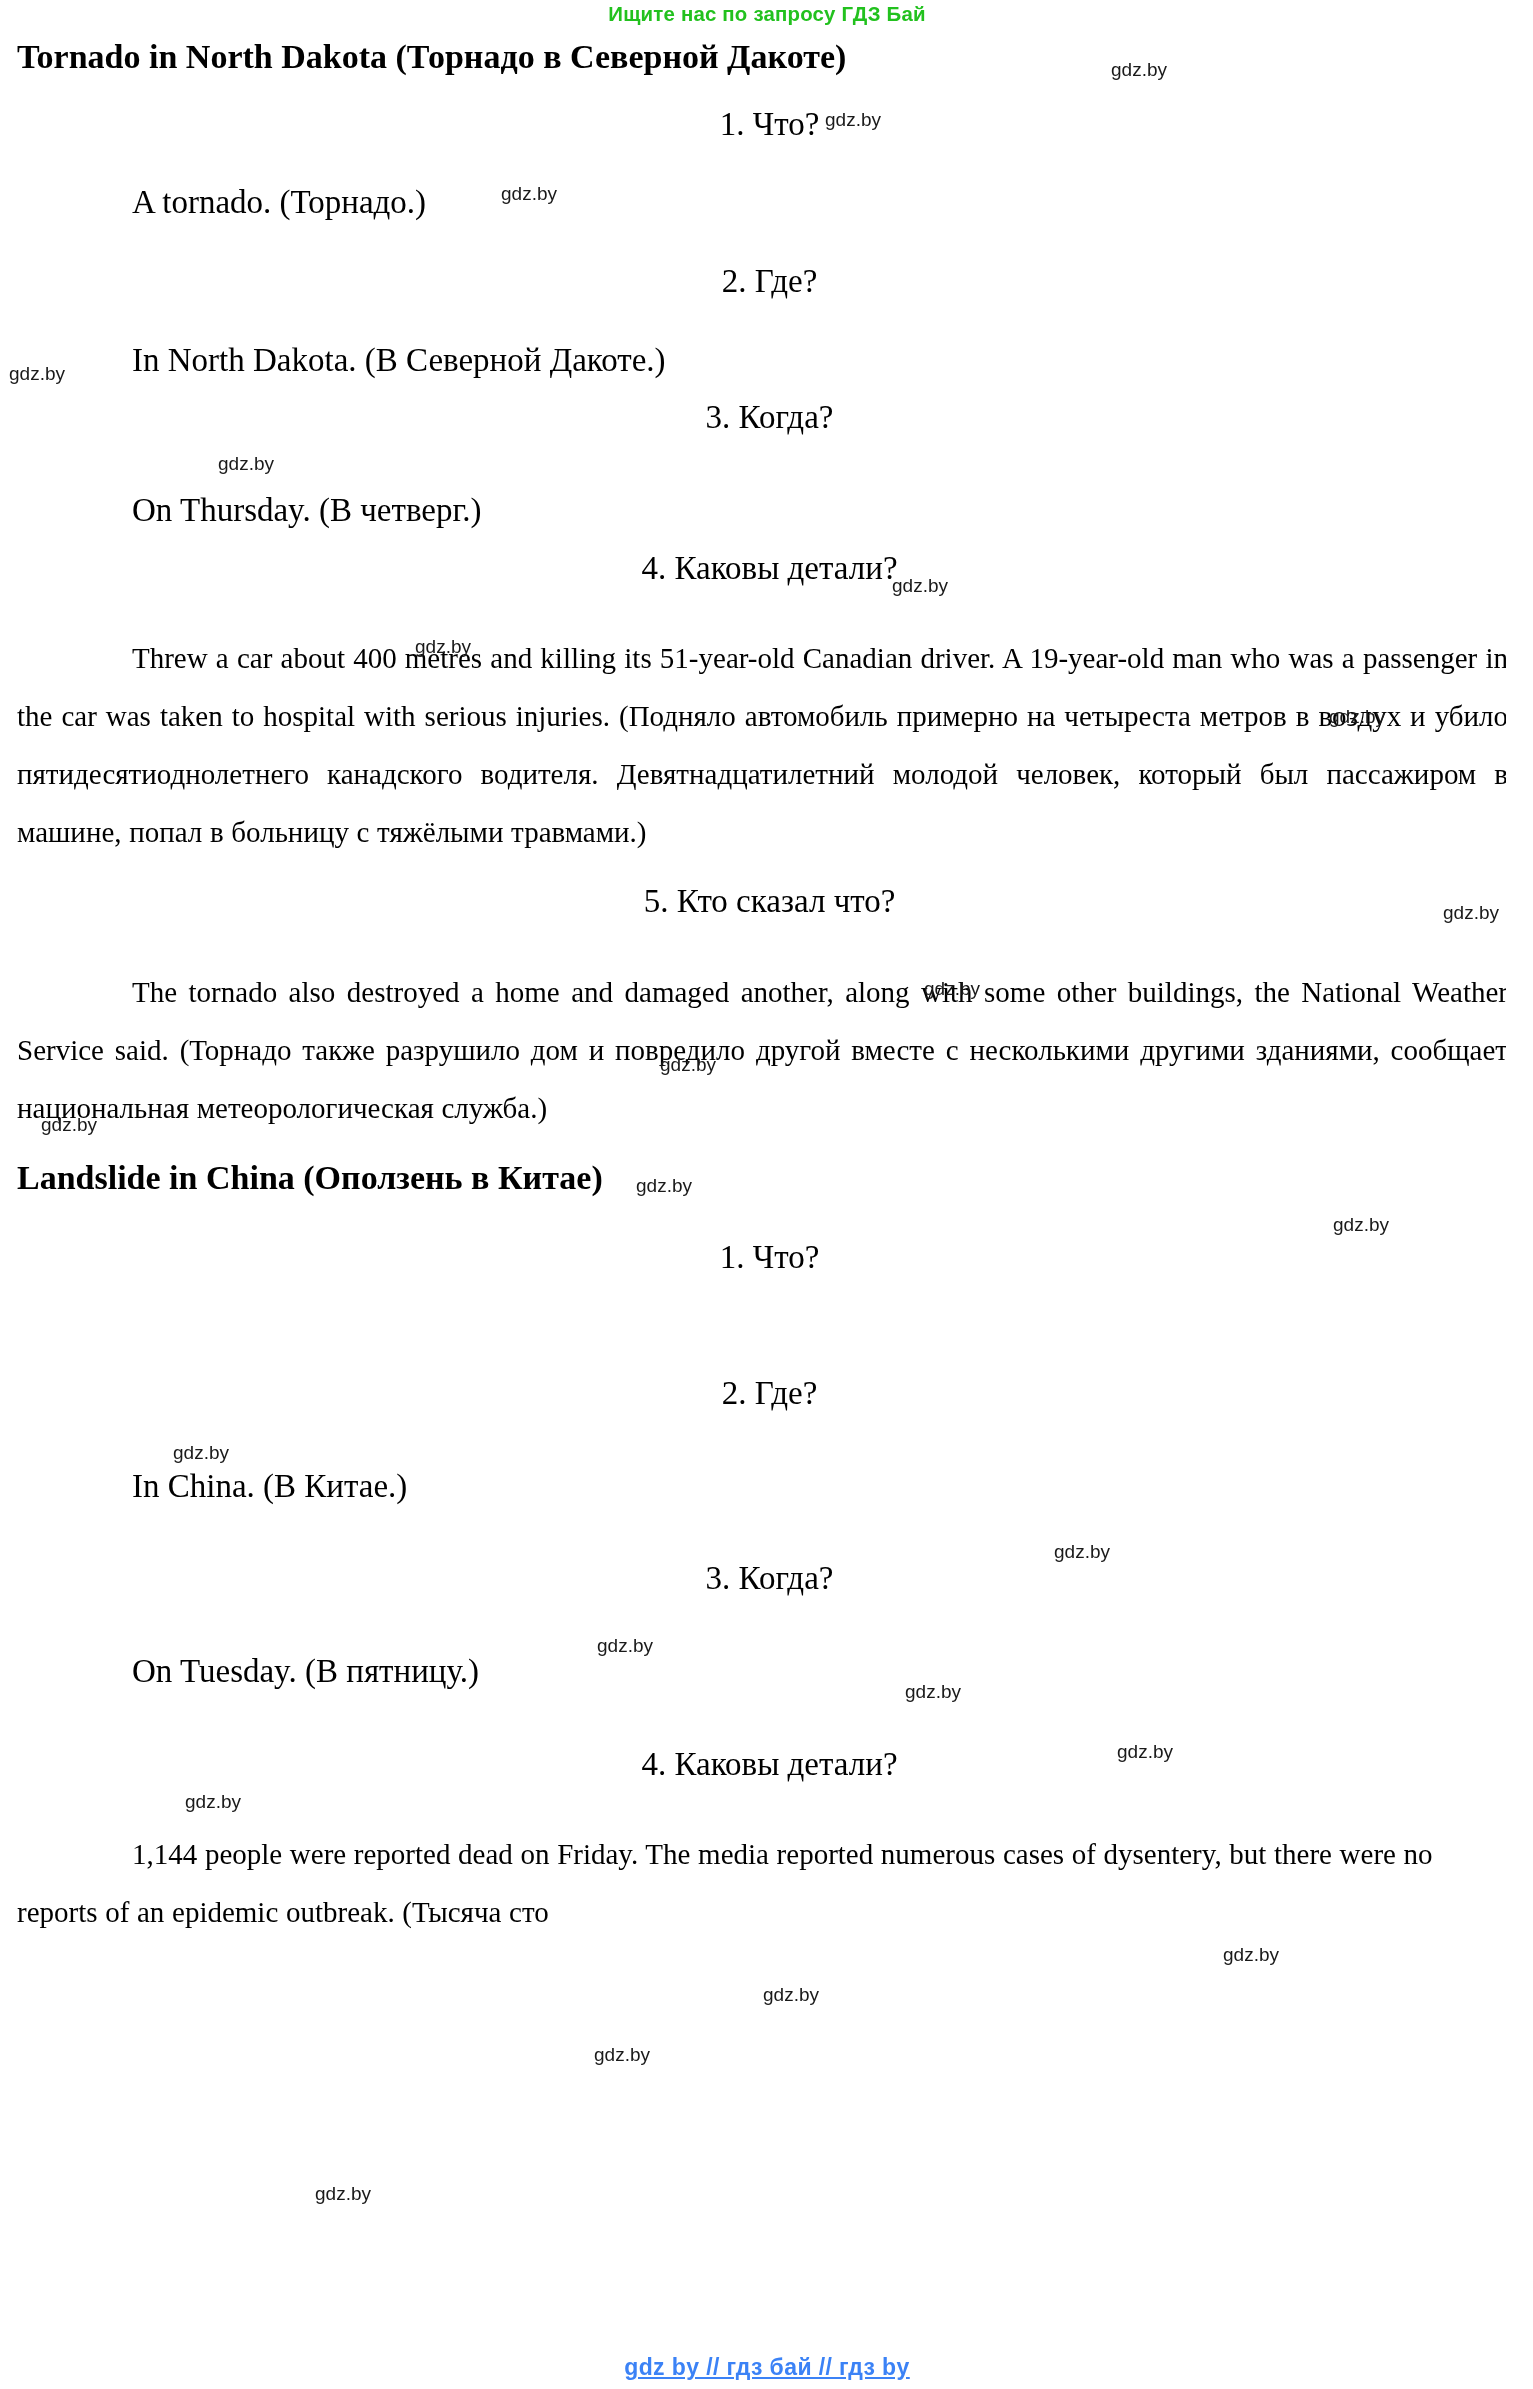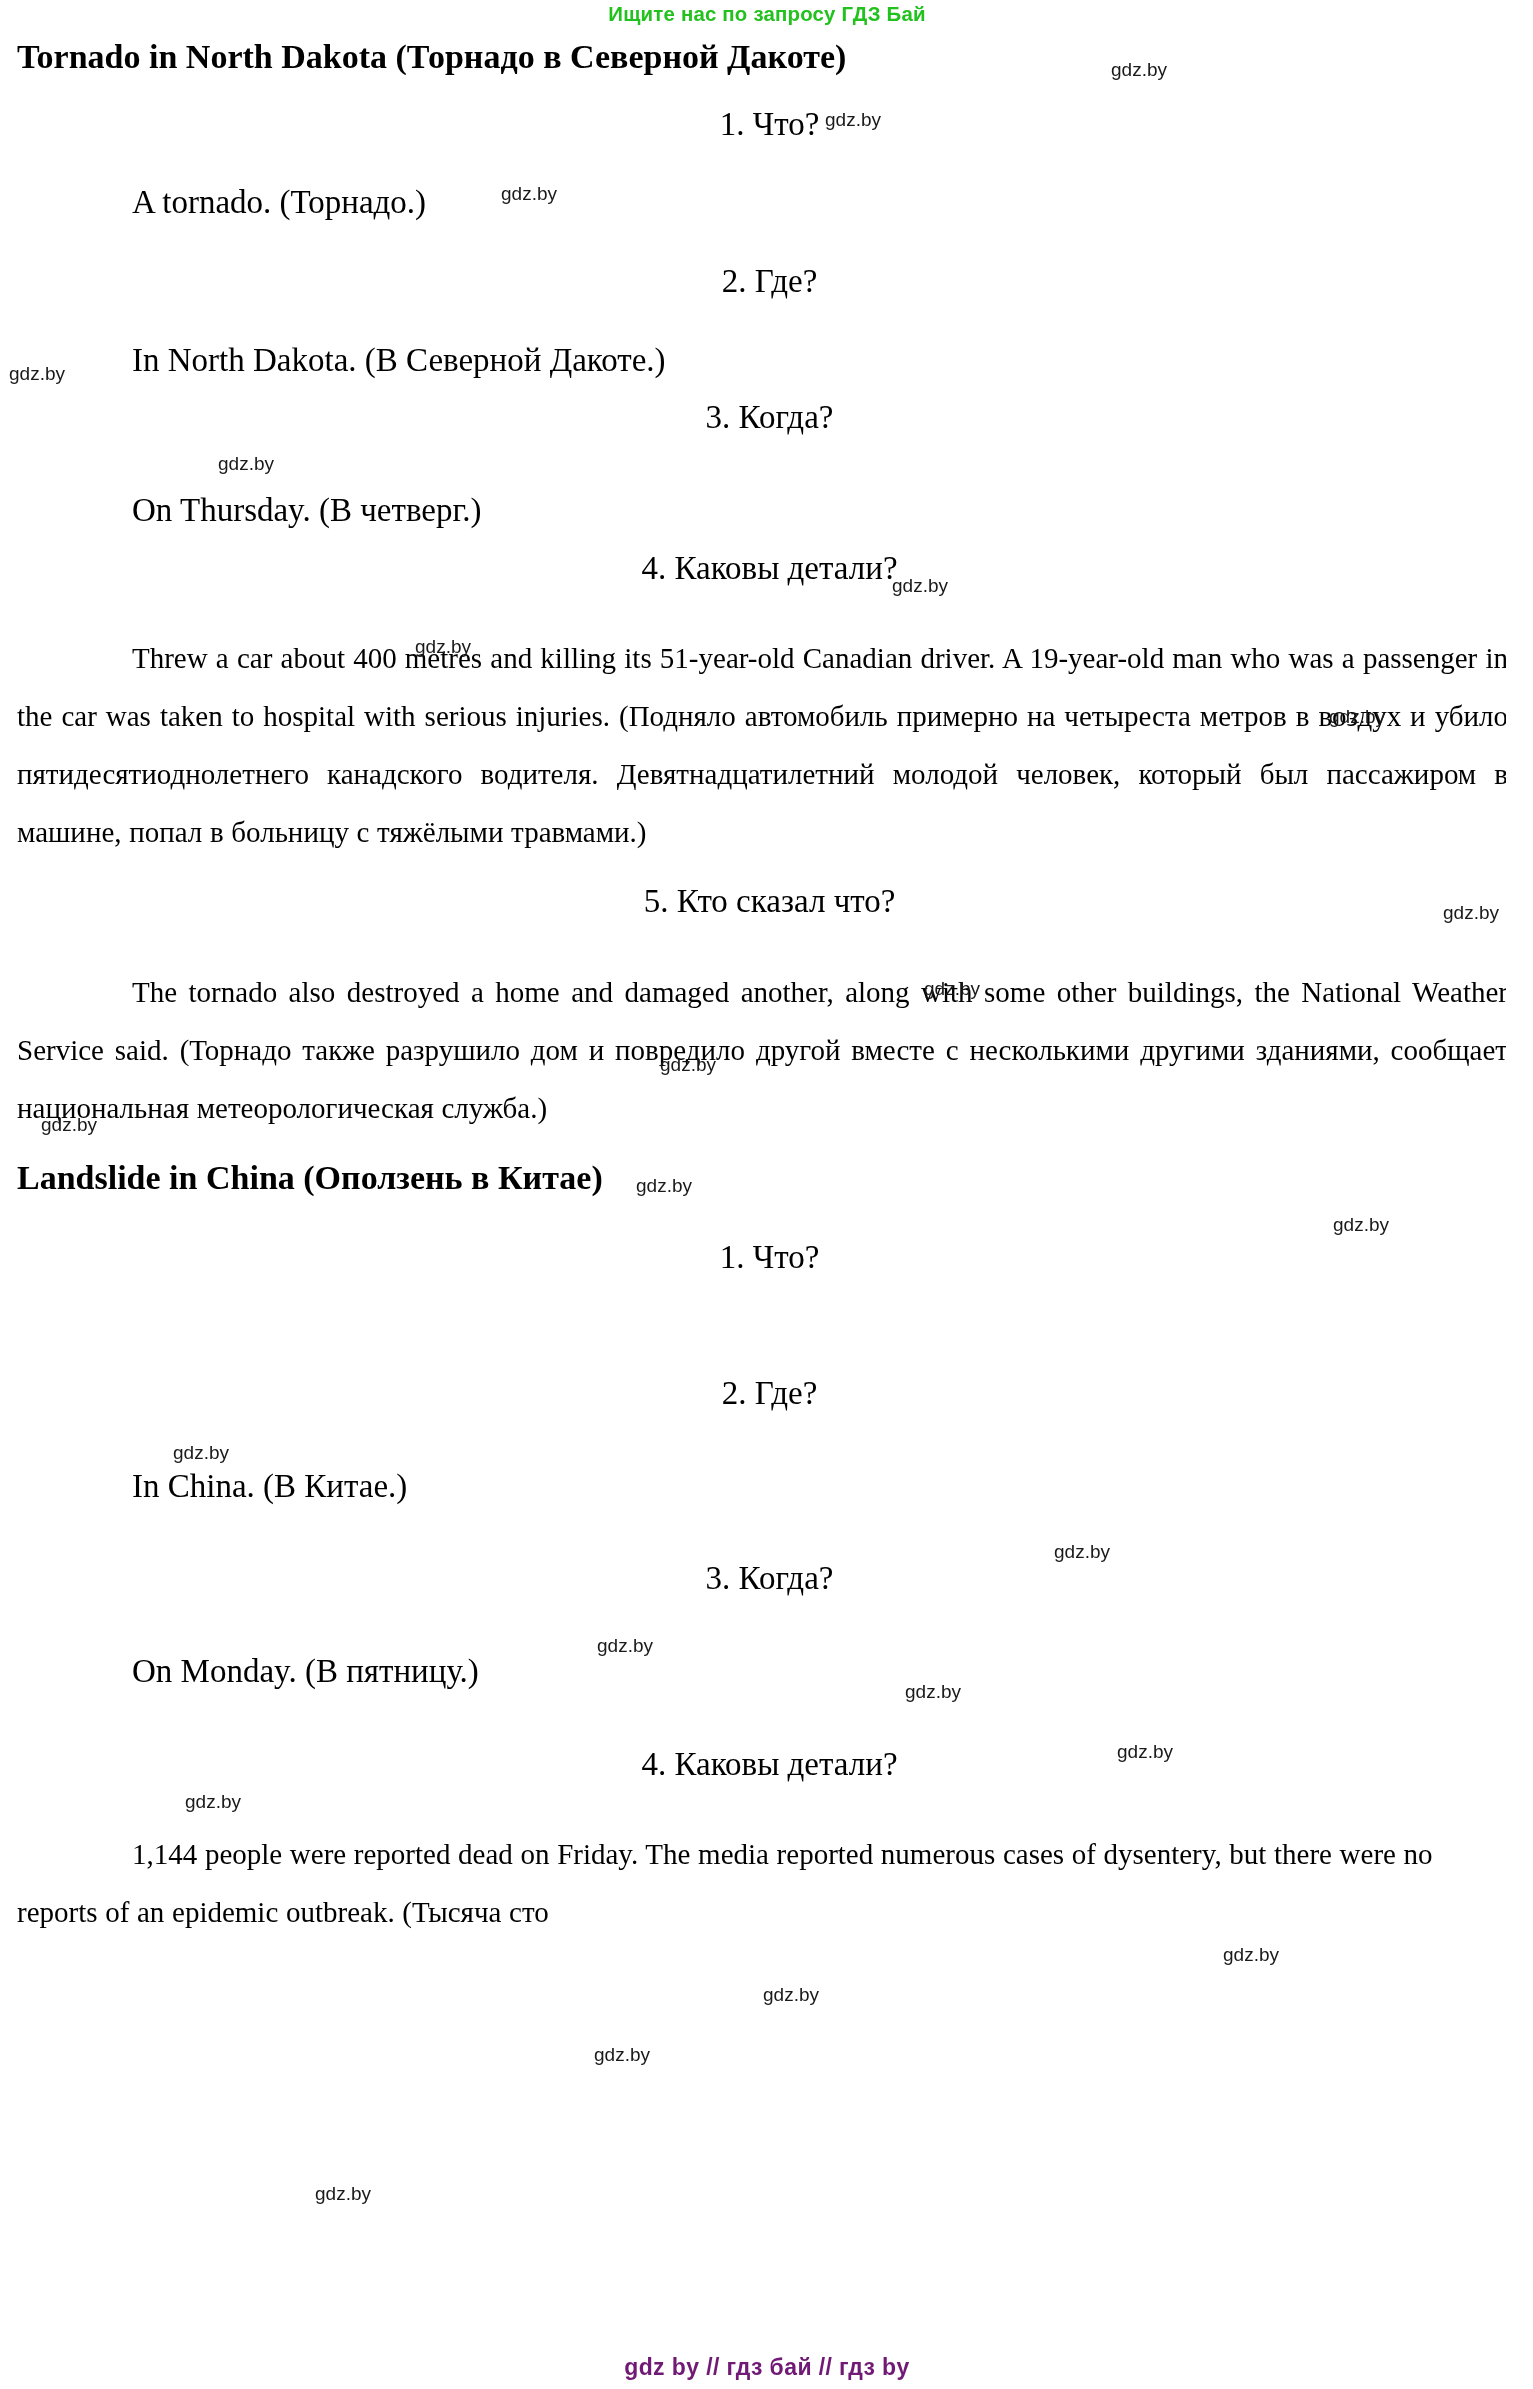--- a/index.html
+++ b/index.html
@@ -98,22 +98,23 @@
   
   .footer {
     position: absolute;
     left: 0;
     bottom: 7.6px;
     width: 1534px;
     text-align: center;
     font-family: "Liberation Sans", "DejaVu Sans", sans-serif;
     font-weight: bold;
     font-size: 23px;
-    color: #701a75;
+    color: #3b82f6;
     letter-spacing: 0.4px;
+    text-decoration: underline;
   }
 </style>
 </head>
 <body>
 
 <div id="page">
 
   <div class="promo">Ищите нас по запросу ГДЗ Бай</div>
 
   <div class="doc">
@@ -153,21 +154,21 @@
     <div class="sp-b"></div>
     <div class="sp-c"></div>
 
     <p class="question">2. Где?</p>
     <div class="sp-c"></div>
     <p class="answer">In China. (В Китае.)</p>
     <div class="sp-c"></div>
 
     <p class="question">3. Когда?</p>
     <div class="sp-c"></div>
-    <p class="answer">On Monday. (В пятницу.)</p>
+    <p class="answer">On Tuesday. (В пятницу.)</p>
     <div class="sp-c"></div>
 
     <p class="question">4. Каковы детали?</p>
     <div class="sp-b"></div>
     <p class="para lastpara">1,144 people were reported dead on Friday. The media reported numerous cases of dysentery, but there were no reports of an epidemic outbreak. (Тысяча сто</p>
 
   </div>
 
   <div id="watermark-layer">
       <div class="wm" style="left: 1111px; top: 59px; color: rgb(26, 26, 26);">gdz.by</div>

